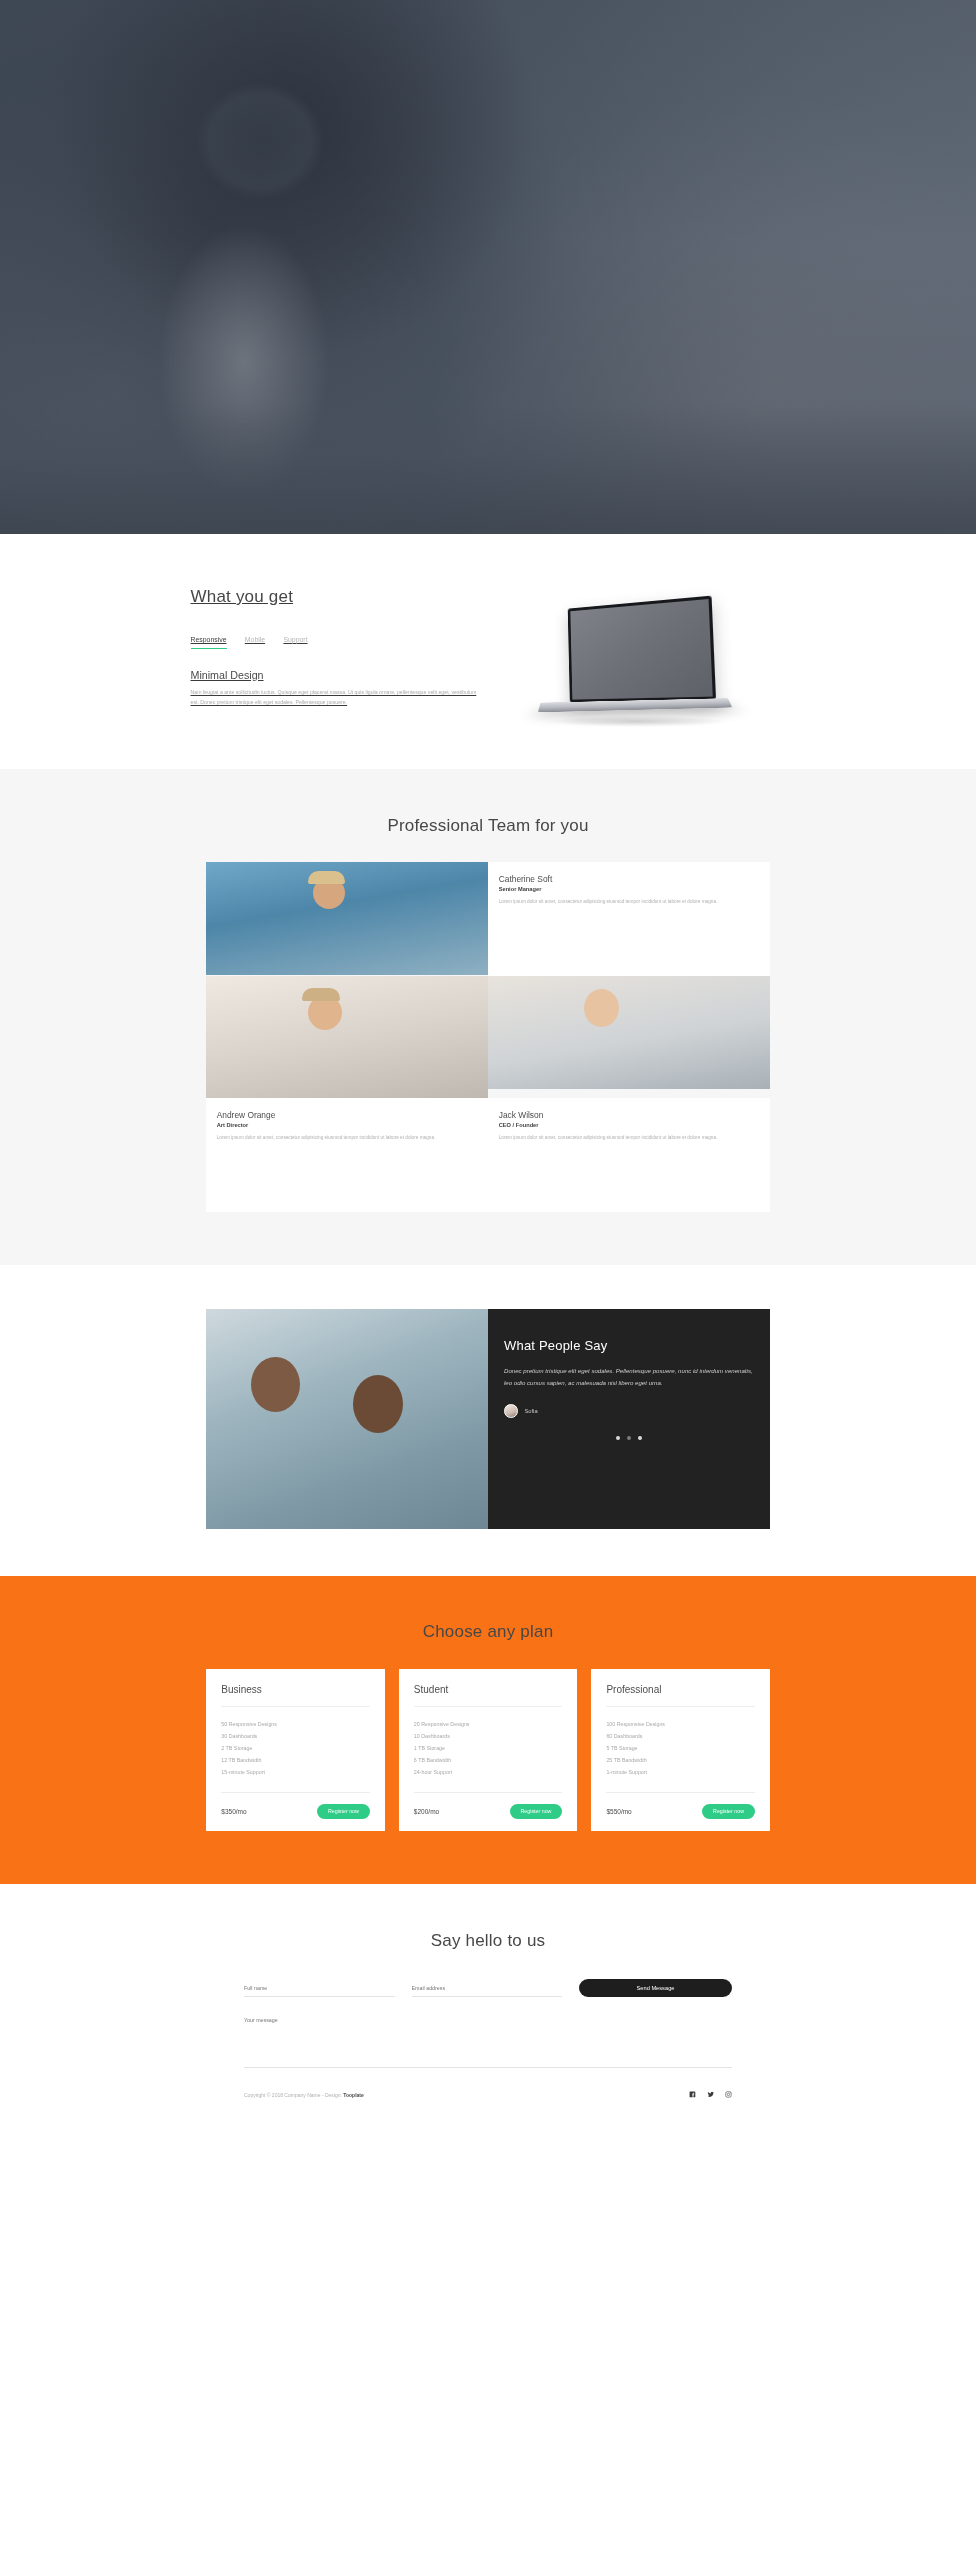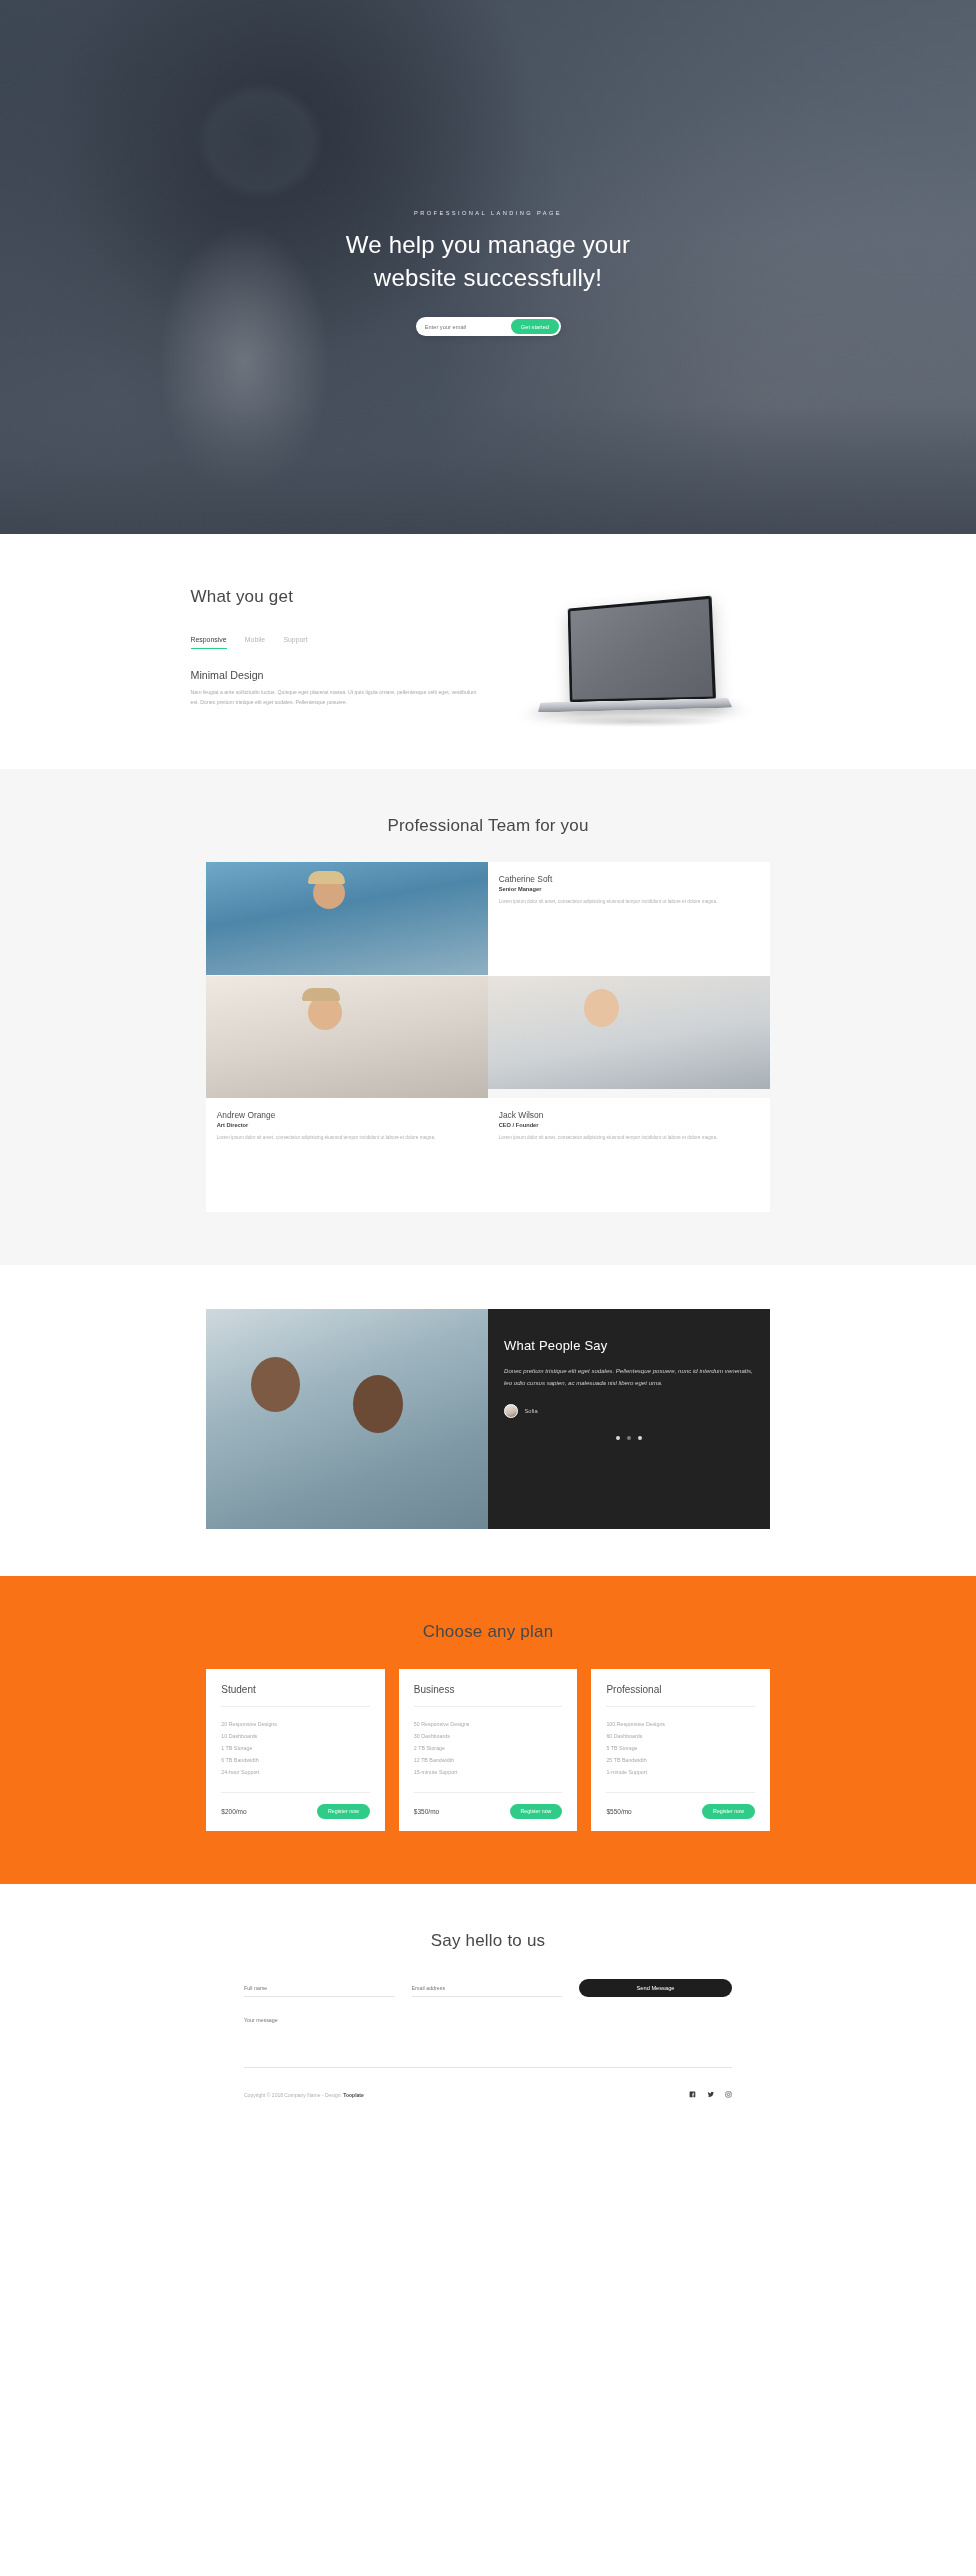--- a/index.html
+++ b/index.html
@@ -100,21 +100,21 @@
     font-family:"Liberation Sans", sans-serif;
   }
   
   .section { position:relative; }
   .sec-title {
     font-size:17px; font-weight:300; color:#474747; letter-spacing:0.2px;
   }
   .sec-title.center { text-align:center; }
   
   .features { background:#fff; padding:53px 0 61px; }
-  .features-inner { width:595px; margin:0 auto; display:flex; }
+  .features-inner { width:595px; margin:0 auto; display:flex;text-decoration:underline; }
   .features-left { width:290px; }
   .features-right { flex:1; position:relative; }
   .tabs { display:flex; gap:18.3px; margin-top:29px; }
   .tab {
     font-size:6.9px; color:#b4b4b4; padding-bottom:4.6px; cursor:pointer;
     border-bottom:1.5px solid transparent;
   }
   .tab.active { color:#3c3c3c; border-bottom-color:#2ecc87; }
   .feat-block { margin-top:20px; }
   .feat-h { font-size:10.7px; font-weight:300; color:#4a4a4a; margin-bottom:6.1px; }
@@ -252,31 +252,20 @@
 </head>
 <body>
 
 <section class="hero section">
   <div class="hero-photo"></div>
   <div class="hero-figure"></div>
   <div class="hero-desk"></div>
   <div class="hero-shade"></div>
 
 
-  <div class="hero-content">
-    <div class="eyebrow">PROFESSIONAL LANDING PAGE</div>
-    <h1 class="hero-title">
-      <span>We help you manage your</span><br>
-      <span>website successfully!</span>
-    </h1>
-    <form class="hero-form">
-      <input type="text" placeholder="Enter your email" style="">
-      <button type="submit">Get started</button>
-    </form>
-  </div>
 </section>
 
 <section class="features section">
   <div class="features-inner">
     <div class="features-left">
       <h2 class="sec-title">What you get</h2>
       <div class="tabs">
         <div class="tab active">Responsive</div>
         <div class="tab">Mobile</div>
         <div class="tab">Support</div>
@@ -337,49 +326,49 @@
         <span class="dot active"></span>
         <span class="dot"></span>
       </div>
     </div>
   </div>
 </section>
 
 <section class="pricing section">
   <h2 class="sec-title center">Choose any plan</h2>
   <div class="price-grid">
+
+    <div class="price-card">
+      <div class="price-name">Business</div>
+      <div class="price-hr"></div>
+      <ul class="price-list">
+        <li>50 Responsive Designs</li>
+        <li>30 Dashboards</li>
+        <li>2 TB Storage</li>
+        <li>12 TB Bandwidth</li>
+        <li>15-minute Support</li>
+      </ul>
+      <div class="price-foot">
+        <span class="price-amt">$350/mo</span>
+        <button class="price-btn">Register now</button>
+      </div>
+    </div>
 
     <div class="price-card">
       <div class="price-name">Student</div>
       <div class="price-hr"></div>
       <ul class="price-list">
         <li>20 Responsive Designs</li>
         <li>10 Dashboards</li>
         <li>1 TB Storage</li>
         <li>6 TB Bandwidth</li>
         <li>24-hour Support</li>
       </ul>
       <div class="price-foot">
         <span class="price-amt">$200/mo</span>
-        <button class="price-btn">Register now</button>
-      </div>
-    </div>
-
-    <div class="price-card">
-      <div class="price-name">Business</div>
-      <div class="price-hr"></div>
-      <ul class="price-list">
-        <li>50 Responsive Designs</li>
-        <li>30 Dashboards</li>
-        <li>2 TB Storage</li>
-        <li>12 TB Bandwidth</li>
-        <li>15-minute Support</li>
-      </ul>
-      <div class="price-foot">
-        <span class="price-amt">$350/mo</span>
         <button class="price-btn">Register now</button>
       </div>
     </div>
 
     <div class="price-card">
       <div class="price-name">Professional</div>
       <div class="price-hr"></div>
       <ul class="price-list">
         <li>100 Responsive Designs</li>
         <li>60 Dashboards</li>

